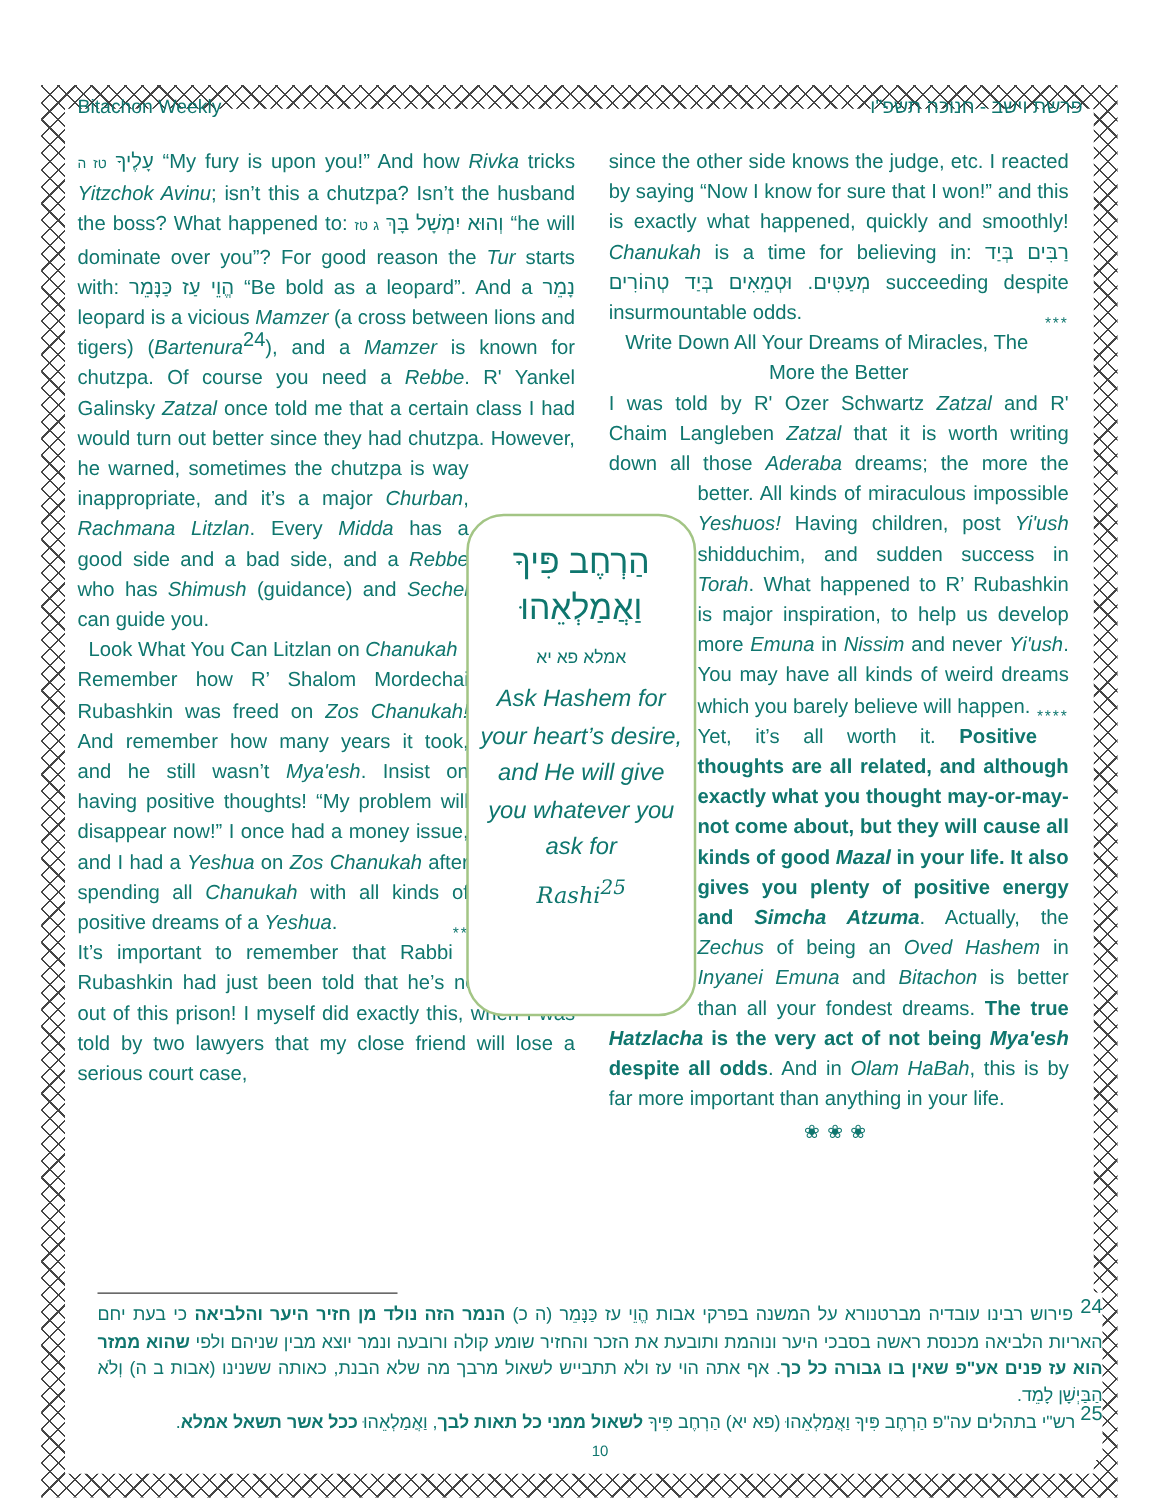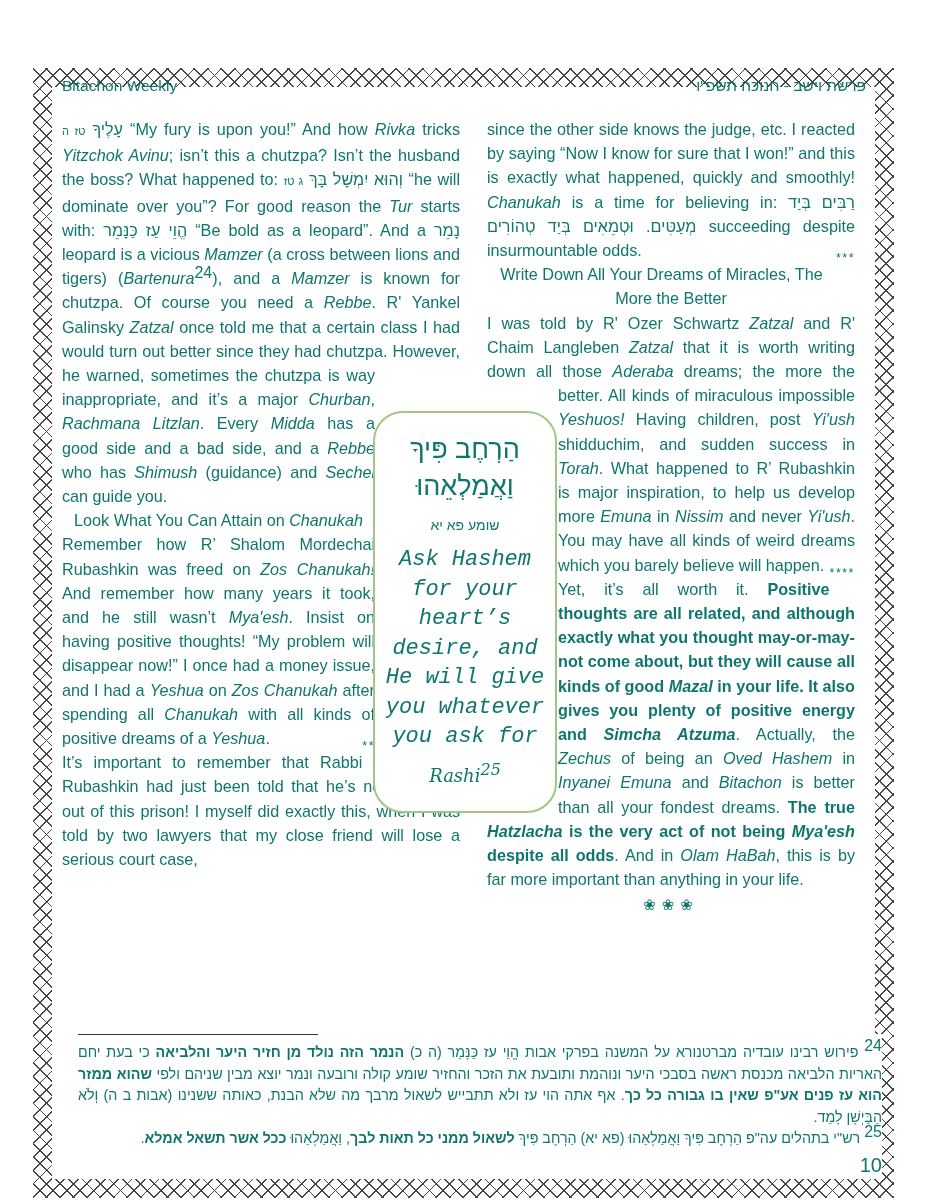--- a/index.html
+++ b/index.html
@@ -33,63 +33,63 @@
   .sp-l{float:left}
 
   .flowers{text-align:center;font-size:15px;letter-spacing:6px;margin-top:4px;}
 
   .quote-box{position:absolute;left:311px;top:334px;width:184px;height:402px;
     border:2px solid #a3c585;border-radius:30px;background:#fff;box-sizing:border-box;
     display:flex;flex-direction:column;align-items:center;text-align:center;
     padding:18px 8px 24px 8px;z-index:3;}
   .qb-hebrew{direction:rtl;font-size:27px;line-height:37px;width:150px;}
   .qb-source{direction:rtl;font-size:14px;margin-top:12px;}
-  .qb-english{font-family:Liberation Mono, monospace;font-style:italic;font-size:22px;
+  .qb-english{font-family:Liberation Sans, sans-serif;font-style:italic;font-size:19px;
     line-height:29.5px;margin-top:12px;width:162px;}
   .qb-attr{font-family:"DejaVu Serif",serif;font-style:italic;font-size:18px;margin-top:13px;}
 
   .footnotes{position:absolute;left:16px;top:957px;width:804px;background:#fff;z-index:4;}
   .fn-sep{width:240px;border-top:1.4px solid #3a3a3a;margin:0 0 7px 0;}
   .fn{direction:rtl;text-align:justify;font-size:14.3px;line-height:21.6px;margin:0;}
-  .page-num{text-align:right;font-size:20px;margin-top:4px;}
+  .page-num{text-align:center;font-size:12px;margin-top:4px;}
 </style>
 </head>
 <body>
 
 <div class="page">
   <div class="lattice">
     <div class="lattice-inner"></div>
   </div>
 
   <div class="content">
 
     <div class="hdr">
       <span>Bitachon Weekly</span>
       <span class="rtl">פרשת וישב - חנוכה תשפ"ו</span>
     </div>
 
     <div class="cols">
       <div class="col-l">
         <p class="body"><span class="he">עָלֶיךָ</span><span> </span><span class="ref he">טז ה</span><span> “My fury is upon you!” And how </span><span class="i">Rivka</span><span> tricks </span><span class="i">Yitzchok Avinu</span><span>; isn’t this a chutzpa? Isn’t the husband the boss? What happened to: </span><span class="he">וְהוּא יִמְשָׁל בָּךְ</span><span> </span><span class="ref he">ג טז</span><span> “he will dominate over you”? For good reason the </span><span class="i">Tur</span><span> starts with: </span><span class="he">הֱוֵי עַז כַּנָּמֵר</span><span> “Be bold as a leopard”. And a </span><span class="he">נָמֵר</span><span> leopard is a vicious </span><span class="i">Mamzer</span><span> (a cross between lions and tigers) (</span><span class="i">Bartenura</span><span class="sup">24</span><span>), and a </span><span class="i">Mamzer</span><span> is known for chutzpa. Of course you need a </span><span class="i">Rebbe</span><span>. R' Yankel Galinsky </span><span class="i">Zatzal</span><span> once told me that a certain class I had would turn out better since they had chutzpa. However, he </span><span class="sp-r" style="width: 85px; height: 408px;"></span><span>warned, sometimes the chutzpa is way inappropriate, and it’s a major </span><span class="i">Churban</span><span>, </span><span class="i">Rachmana Litzlan</span><span>. Every </span><span class="i">Midda</span><span> has a good side and a bad side, and a </span><span class="i">Rebbe</span><span> who has </span><span class="i">Shimush</span><span> (guidance) and </span><span class="i">Sechel</span><span> can guide you.</span></p>
-        <p class="heading"><span>Look What You Can Attain on </span><span class="i">Chanukah</span></p>
+        <p class="heading"><span>Look What You Can Litzlan on </span><span class="i">Chanukah</span></p>
         <p class="body"><span>Remember how R’ Shalom Mordechai Rubashkin was freed on </span><span class="i">Zos Chanukah!</span><span> And remember how many years it took, and he still wasn’t </span><span class="i">Mya'esh</span><span>. Insist on having positive thoughts! “My problem will disappear now!” I once had a money issue, and I had a </span><span class="i">Yeshua</span><span> on </span><span class="i">Zos Chanukah</span><span> after spending all </span><span class="i">Chanukah</span><span> with all kinds of positive dreams of a </span><span class="i">Yeshua</span><span>. </span><span class="stars">**</span></p>
         <p class="body"><span>It’s important to remember that Rabbi Rubashkin had just been told that he’s never getting out of this prison! I myself did exactly this, when I was told by two lawyers that my close friend will lose a serious court case,</span></p>
       </div>
       <div class="col-r">
         <p class="body"><span>since the other side knows the judge, etc. I reacted by saying “Now I know for sure that I won!” and this is exactly what happened, quickly and smoothly! </span><span class="i">Chanukah</span><span> is a time for believing in: </span><span class="he">רַבִּים בְּיַד מְעַטִּים. וּטְמֵאִים בְּיַד טְהוֹרִים</span><span> succeeding despite insurmountable odds. </span><span class="stars">***</span></p>
         <p class="heading"><span>Write Down All Your Dreams of Miracles, The More the Better</span></p>
         <p class="body"><span>I was told by R' Ozer Schwartz </span><span class="i">Zatzal</span><span> and R' Chaim Langleben </span><span class="i">Zatzal</span><span> that it is worth writing down all those </span><span class="i">Aderaba</span><span> dreams; the more the better. All kinds of miraculous </span><span class="sp-l" style="width: 71px; height: 418px;"></span><span>impossible </span><span class="i">Yeshuos!</span><span> Having children, post </span><span class="i">Yi'ush</span><span> shidduchim, and sudden success in </span><span class="i">Torah</span><span>. What happened to R’ Rubashkin is major inspiration, to help us develop more </span><span class="i">Emuna</span><span> in </span><span class="i">Nissim</span><span> and never </span><span class="i">Yi'ush</span><span>. You may have all kinds of weird dreams which you barely believe will happen. </span><span class="stars">****</span></p>
         <p class="body"><span>Yet, it’s all worth it. </span><span class="b">Positive thoughts are all related, and although exactly what you thought may-or-may-not come about, but they will cause all kinds of good </span><span class="bi">Mazal</span><span class="b"> in your life. It also gives you plenty of positive energy and </span><span class="bi">Simcha Atzuma</span><span>. Actually, the </span><span class="i">Zechus</span><span> of being an </span><span class="i">Oved Hashem</span><span> in </span><span class="i">Inyanei Emuna</span><span> and </span><span class="i">Bitachon</span><span> is better than all your fondest dreams. </span><span class="b">The true </span><span class="bi">Hatzlacha</span><span class="b"> is the very act of not being </span><span class="bi">Mya'esh</span><span class="b"> despite all odds</span><span>. And in </span><span class="i">Olam HaBah</span><span>, this is by far more important than anything in your life.</span></p>
         <div class="flowers">❀❀❀</div>
       </div>
     </div>
 
     <div class="quote-box">
       <div class="qb-hebrew">הַרְחֶב פִּיךָ וַאֲמַלְאֵהוּ</div>
-      <div class="qb-source">שומע פא יא</div>
+      <div class="qb-source">אמלא פא יא</div>
       <div class="qb-english">Ask Hashem for your heart’s desire, and He will give you whatever you ask for</div>
       <div class="qb-attr"><span>Rashi</span><span class="sup">25</span></div>
     </div>
 
     <div class="footnotes">
       <div class="fn-sep"></div>
       <p class="fn"><span class="sup">24</span><span> פירוש רבינו עובדיה מברטנורא על המשנה בפרקי אבות הֱוֵי עז כַּנָּמֵר (ה כ) </span><span class="b">הנמר הזה נולד מן חזיר היער והלביאה</span><span> כי בעת יחם האריות הלביאה מכנסת ראשה בסבכי היער ונוהמת ותובעת את הזכר והחזיר שומע קולה ורובעה ונמר יוצא מבין שניהם ולפי </span><span class="b">שהוא ממזר הוא עז פנים אע"פ שאין בו גבורה כל כך</span><span>. אף אתה הוי עז ולא תתבייש לשאול מרבך מה שלא הבנת, כאותה ששנינו (אבות ב ה) וְלֹא הַבַּיְשָׁן לָמֵד.</span></p>
       <p class="fn"><span class="sup">25</span><span> רש"י בתהלים עה"פ הַרְחֶב פִּיךָ וַאֲמַלְאֵהוּ (פא יא) הַרְחֶב פִּיךָ </span><span class="b">לשאול ממני כל תאות לבך</span><span>, וַאֲמַלְאֵהוּ </span><span class="b">ככל אשר תשאל אמלא</span><span>.</span></p>
       <div class="page-num">10</div>
     </div>

